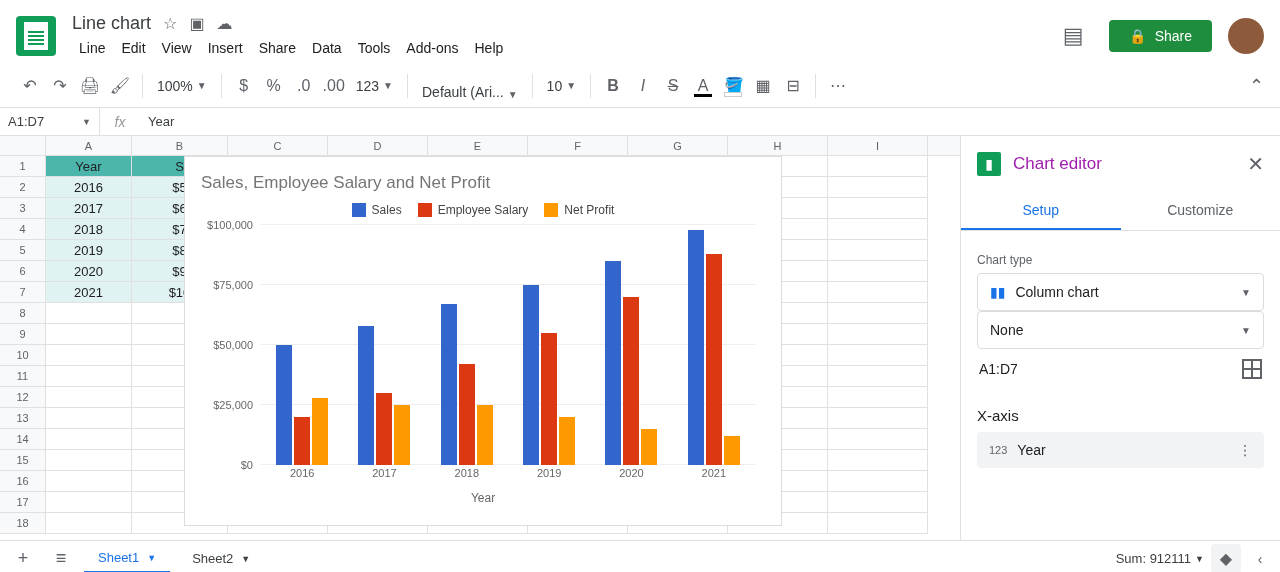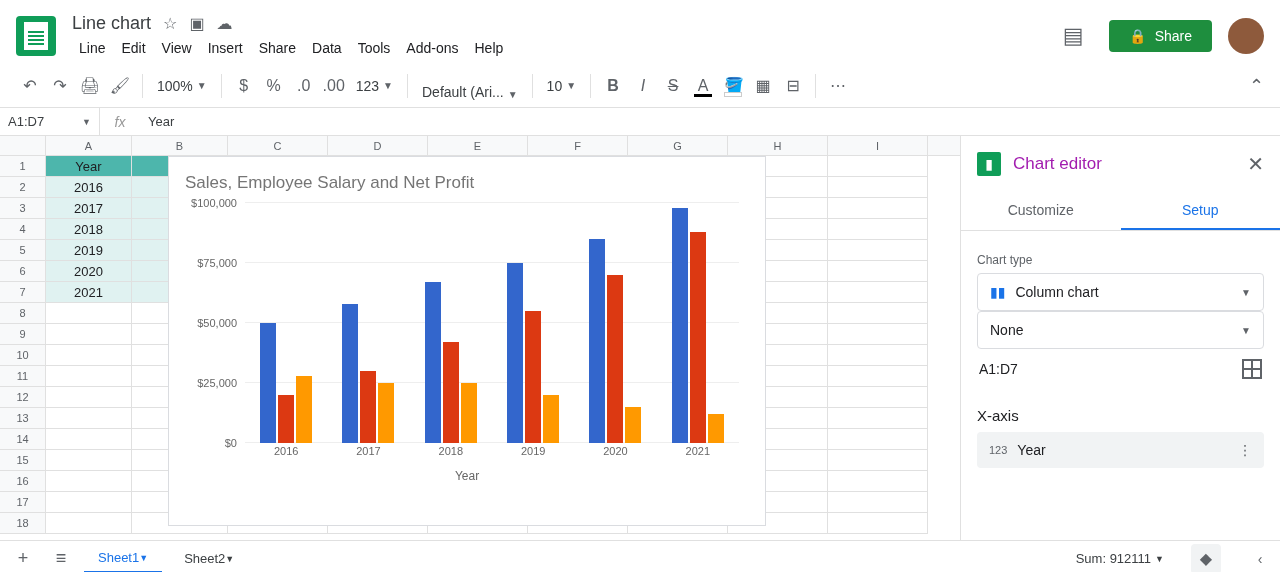--- a/index.html
+++ b/index.html
@@ -50,21 +50,21 @@
 
 
 .rows { position: relative; }
 .row { display: flex; height: 21px; }
 .row-hdr { width: 46px; background: #f8f9fa; border-right: 1px solid #e0e0e0; border-bottom: 1px solid #e0e0e0; display: flex; align-items: center; justify-content: center; font-size: 11px; color: #5f6368;}
 .cell { border-right: 1px solid #e0e0e0; border-bottom: 1px solid #e0e0e0; font-size: 13px; padding: 0 4px; display: flex; align-items: center; justify-content: center; color: #202124;}
 .cell.sel-header { background: #4db6ac; font-weight: 500;}
 .cell.sel-data { background: #e0f2f1; }
 
 
-.chart-box { position: absolute; left: 168px; top: 20px; width: 598px; height: 370px; background: #fff; border: 1px solid #dadce0; padding: 16px; z-index: 5;}
+.chart-box { position: absolute; left: 184px; top: 20px; width: 598px; height: 370px; background: #fff; border: 1px solid #dadce0; padding: 16px; z-index: 5;}
 .chart-title { font-size: 17px; color: #757575; margin-bottom: 10px;}
 .legend { display: flex; justify-content: center; gap: 16px; font-size: 12px; color: #444; margin-bottom: 8px;}
 .legend-item { display: flex; align-items: center; gap: 6px;}
 .legend-sw { width: 14px; height: 14px;}
 .plot { position: relative; height: 260px; margin-left: 60px; margin-right: 10px;}
 .grid-area { position: absolute; left: 0; right: 0; top: 0; bottom: 20px; }
 .gridline { position: absolute; left: 0; right: 0; border-top: 1px solid #eee; }
 .ylabel { position: absolute; right: 100%; margin-right: 8px; font-size: 11px; color: #666; transform: translateY(-50%); white-space: nowrap;}
 .bars { position: absolute; left: 0; right: 0; top: 0; bottom: 20px; display: flex; justify-content: space-around;}
 .bar-group { display: flex; align-items: flex-end; gap: 2px; height: 100%; width: 60px; justify-content: center;}
@@ -88,24 +88,24 @@
 .section-title { font-size: 15px; font-weight: 500; color: #202124; margin-top: 18px;}
 .data-range-row { display: flex; align-items: center; justify-content: space-between; padding: 10px 2px; font-size: 14px; color: #202124;}
 .grid-icon-box { width: 20px; height: 20px; border: 1px solid #5f6368; display: grid; grid-template-columns: 1fr 1fr; grid-template-rows: 1fr 1fr; cursor:pointer;}
 .grid-icon-box div { border: 0.5px solid #5f6368;}
 .chip { background: #f1f3f4; border-radius: 4px; padding: 10px 12px; display: flex; align-items: center; gap: 10px; font-size: 14px; color: #202124;}
 .chip .more { margin-left: auto; cursor: pointer; color: #5f6368;}
 
 
 .footer { display: flex; align-items: center; height: 36px; border-top: 1px solid #e0e0e0; padding: 0 8px; gap: 8px; position: relative;}
 .footer-btn { width: 30px; height: 30px; display: flex; align-items: center; justify-content: center; cursor: pointer; color: #5f6368; font-size: 18px;}
-.sheet-tab { padding: 6px 14px; font-size: 13px; color: #3c4043; cursor: pointer; display:flex; align-items:center; gap:0;}
+.sheet-tab { padding: 6px 14px; font-size: 13px; color: #3c4043; cursor: pointer; display:flex; align-items:center; gap:8px;}
 .sheet-tab.active { color: #1a73e8; border-bottom: 2px solid #1a73e8; font-weight: 500;}
 .sheet-tab .arrow { font-size: 9px;}
-.footer-right { margin-left: auto; display: flex; align-items: center; gap: 27px;}
+.footer-right { margin-left: auto; display: flex; align-items: center; gap: 7px;}
 .sum-box { font-size: 13px; color: #3c4043; display:flex; align-items:center; gap:4px; cursor:pointer;}
 .explore-btn { width: 30px; height: 30px; background: #f1f3f4; border-radius: 4px; display:flex; align-items:center; justify-content:center; cursor:pointer; color:#5f6368;}
 .nav-arrow { width: 24px; height: 24px; display:flex; align-items:center; justify-content:center; cursor:pointer; color:#5f6368; font-size: 14px;}
 
 .color-underline { display: inline-block; width: 18px; text-align: center; position: relative;}
 .color-underline::after { content:''; position:absolute; left:0; right:0; bottom:-2px; height:3px;}
 .text-color::after { background:#000;}
 .fill-color::after { background:#fff; border:1px solid #ccc;}
 </style>
 </head>
@@ -431,20 +431,34 @@
           <div class="cell" style="width: 100px;"></div>
           <div class="cell" style="width: 100px;"></div>
           <div class="cell" style="width: 100px;"></div>
           <div class="cell" style="width: 100px;"></div>
           <div class="cell" style="width: 100px;"></div>
         </div>
       </div>
 
     <div class="chart-box">
       <div class="chart-title">Sales, Employee Salary and Net Profit</div>
+      <div class="legend" id="legend">
+          <div class="legend-item">
+            <div class="legend-sw" style="background: rgb(51, 102, 204);"></div>
+            <span>Sales</span>
+          </div>
+          <div class="legend-item">
+            <div class="legend-sw" style="background: rgb(220, 57, 18);"></div>
+            <span>Employee Salary</span>
+          </div>
+          <div class="legend-item">
+            <div class="legend-sw" style="background: rgb(255, 153, 0);"></div>
+            <span>Net Profit</span>
+          </div>
+        </div>
       <div class="plot">
         <div class="grid-area" id="grid-area">
             <div class="gridline" style="bottom: 0%;">
               <span class="ylabel">$0</span>
             </div>
             <div class="gridline" style="bottom: 25%;">
               <span class="ylabel">$25,000</span>
             </div>
             <div class="gridline" style="bottom: 50%;">
               <span class="ylabel">$50,000</span>
@@ -501,22 +515,22 @@
     </div>
   </div>
 
   <div class="editor-panel">
     <div class="panel-hdr">
       <div class="panel-hdr-icon">▮</div>
       <div class="panel-title">Chart editor</div>
       <div class="panel-close">✕</div>
     </div>
     <div class="tabs">
+      <div class="tab active">Setup</div>
       <div class="tab">Customize</div>
-      <div class="tab active">Setup</div>
     </div>
     <div class="panel-body">
       <div class="field-label">Chart type</div>
       <div class="select-box">
         <span style="color:#1a73e8">▮▮</span>
         <span>Column chart</span>
         <span class="arrow">▼</span>
       </div>
       <div class="select-box">
         <span>None</span>

